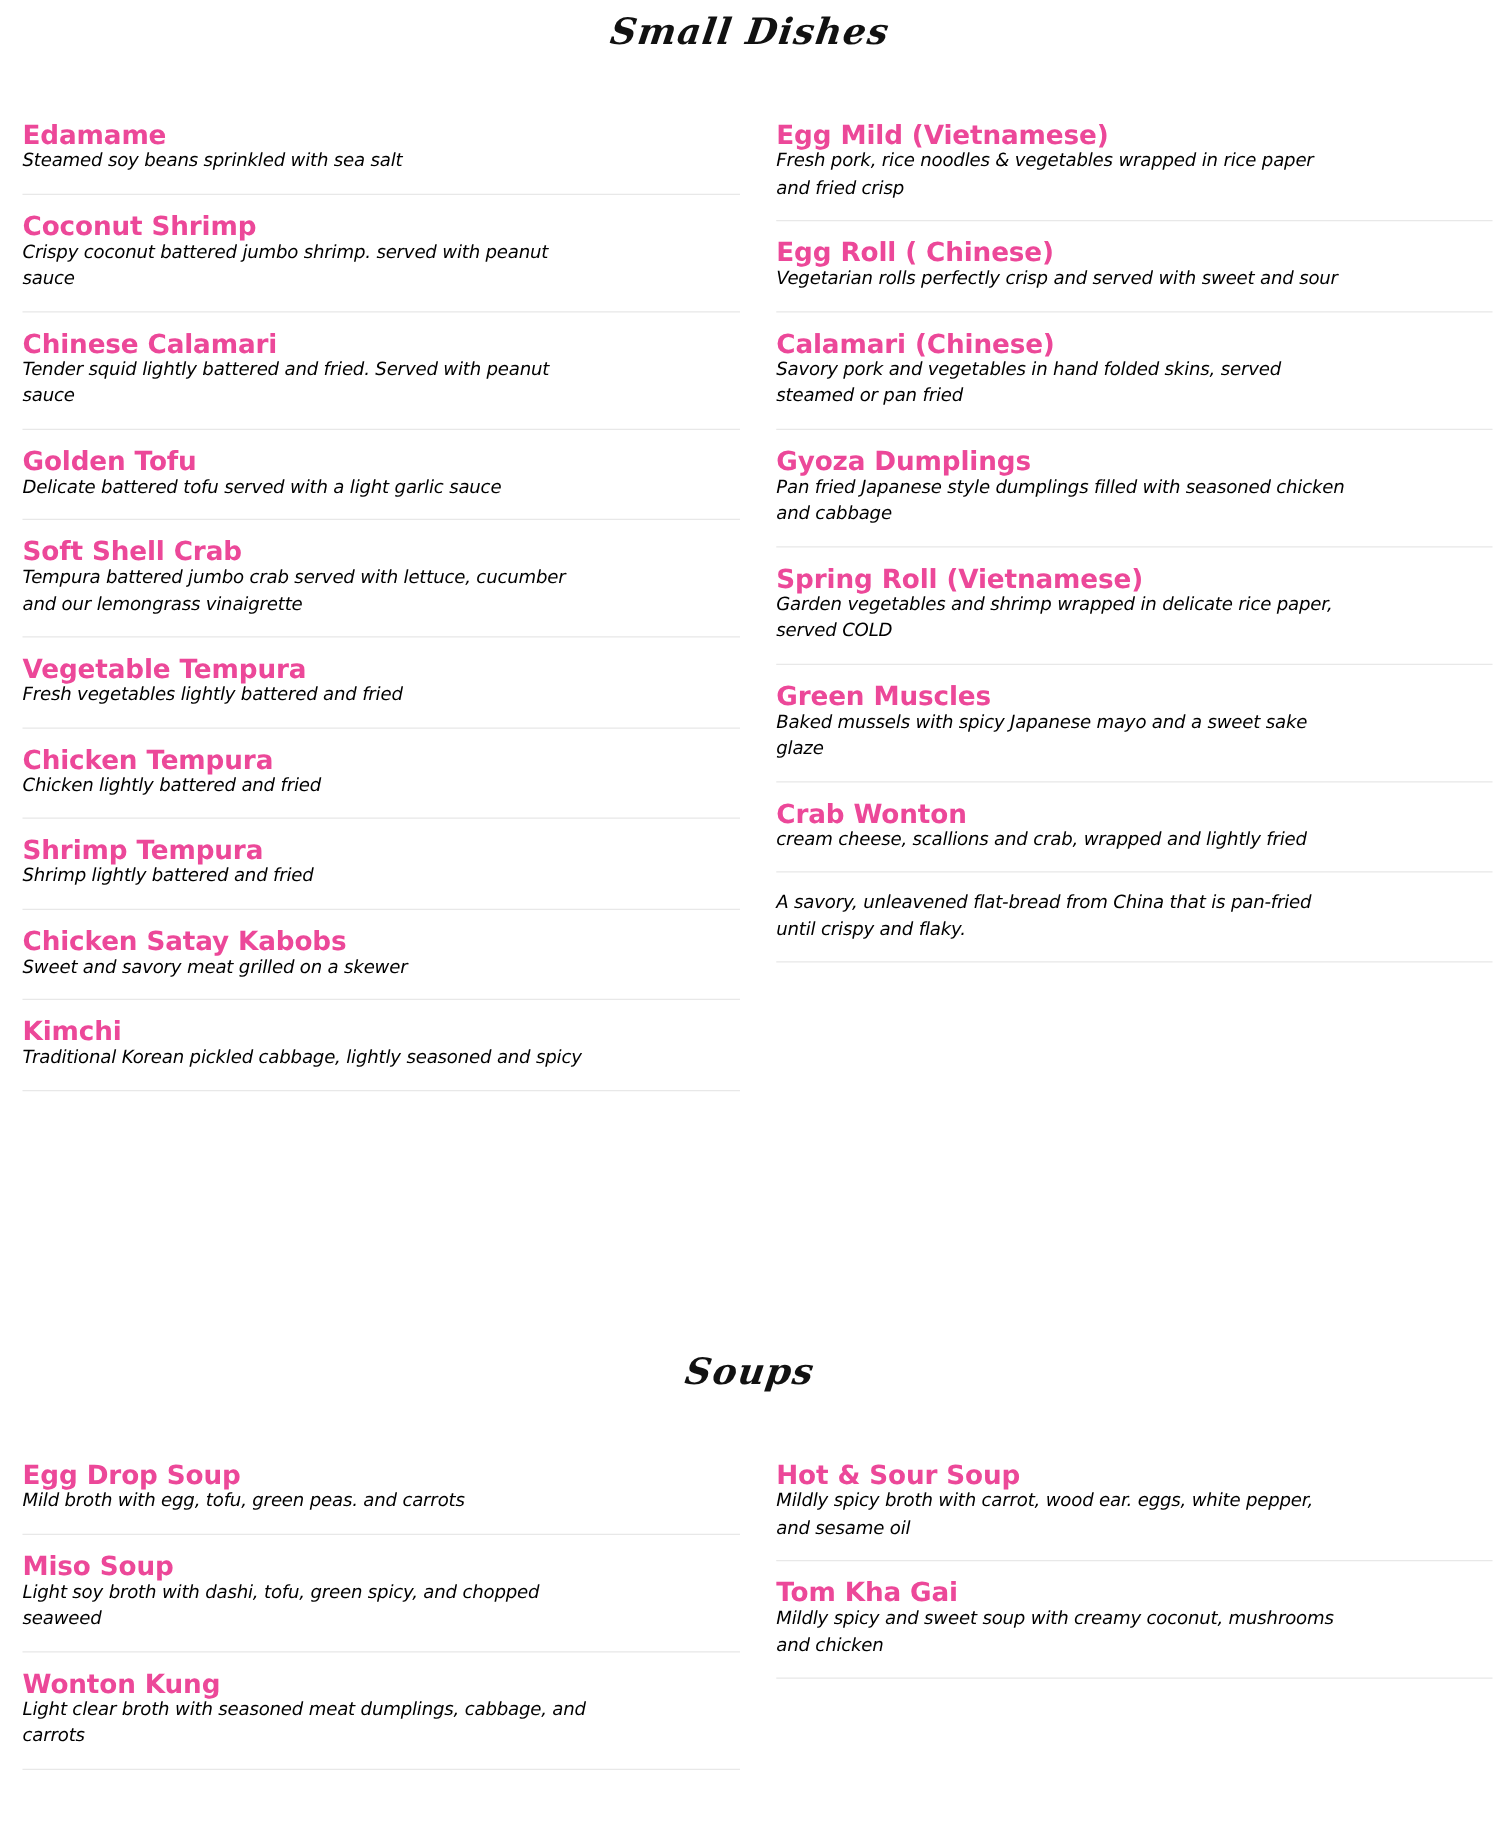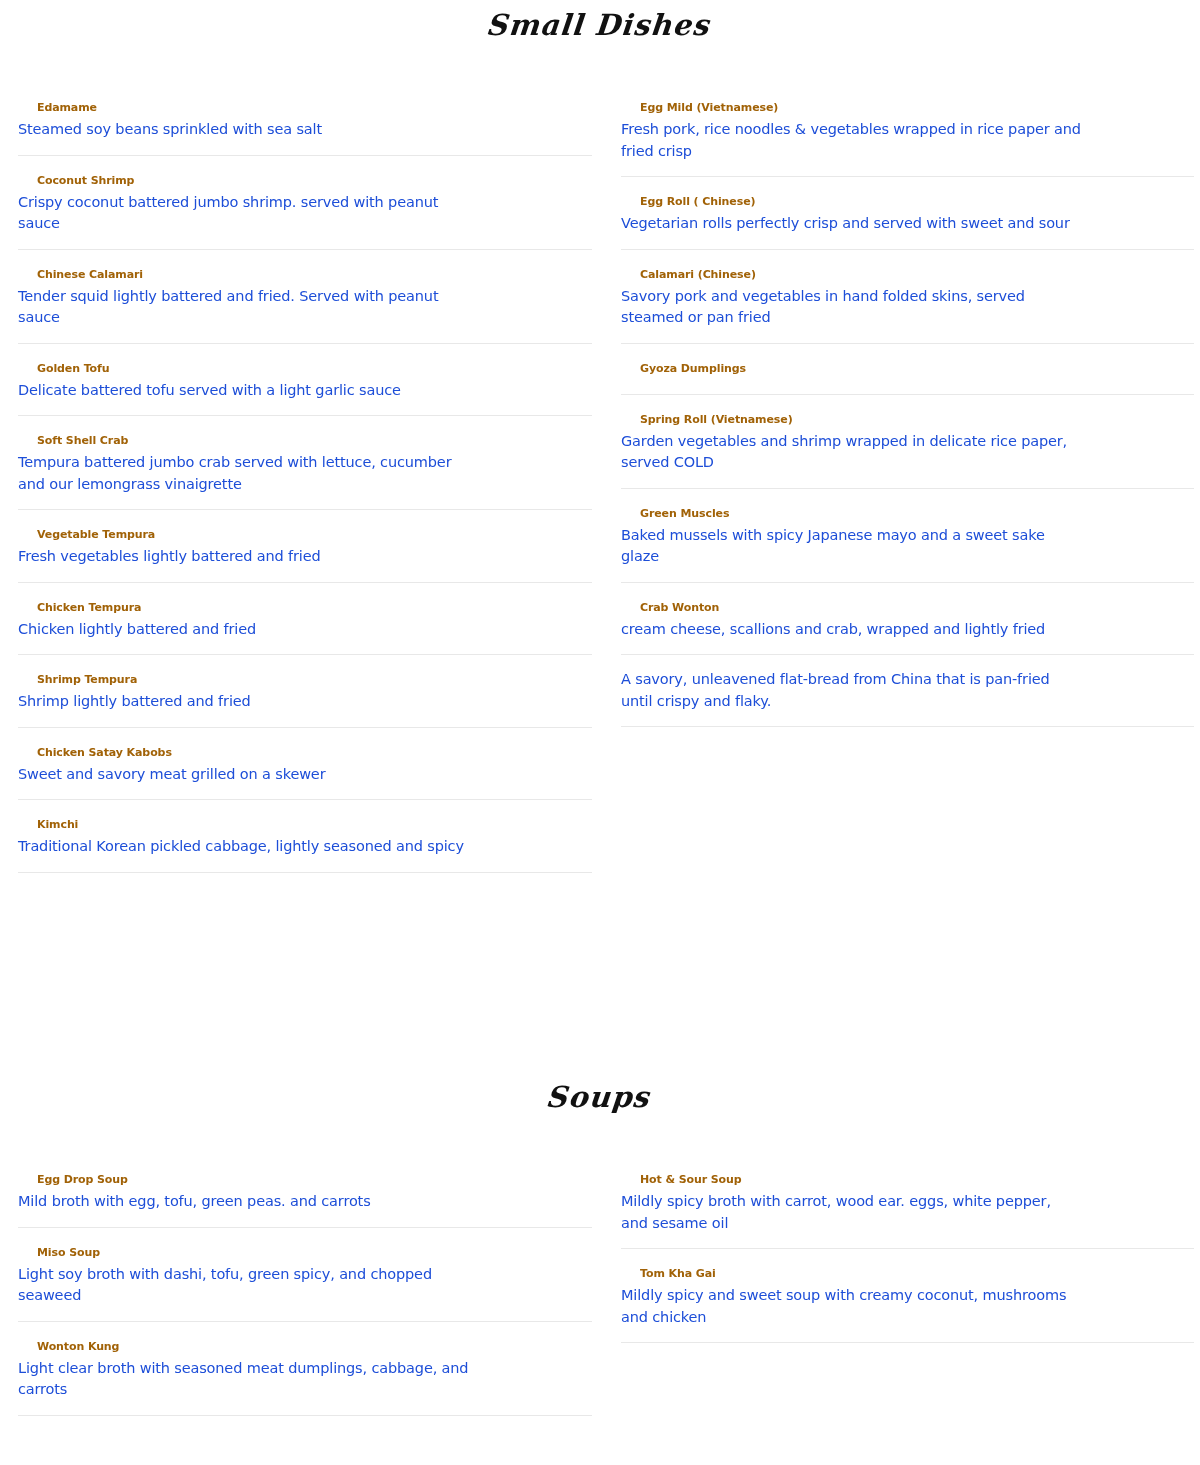--- a/index.html
+++ b/index.html
@@ -27,33 +27,33 @@
       position: absolute;
     }
     .col.left { left: 18px; width: 574px; }
     .col.right { left: 621px; width: 573px; }
     .item {
       border-bottom: 1px solid #e8e8e8;
       padding: 0 0 14px 0;
     }
     .item + .item { padding-top: 14px; }
     .item-name {
-      font-size: 11px;
+      font-size: 21px;
       font-weight: bold;
-      color: #a16207;
+      color: #ec4899;
       line-height: 22px;
       letter-spacing: -0.1px;
-      margin-left: 19px;
     }
     .item-desc {
       font-size: 14.5px;
-      color: #1d4ed8;
+      color: #000000;
       line-height: 21.5px;
       max-width: 460px;
       letter-spacing: -0.15px;
+      font-style: italic;
     }
   </style>
 </head>
 <body>
 
 <h2 class="section-title" style="top:8px;">Small Dishes</h2>
 
 <div class="col left" style="top:97px;">
   <div class="item">
       <div class="item-name">Edamame</div>
@@ -105,20 +105,21 @@
   <div class="item">
       <div class="item-name">Egg Roll ( Chinese)</div>
       <div class="item-desc">Vegetarian rolls perfectly crisp and served with sweet and sour</div>
     </div>
   <div class="item">
       <div class="item-name">Calamari (Chinese)</div>
       <div class="item-desc">Savory pork and vegetables in hand folded skins, served steamed or pan fried</div>
     </div>
   <div class="item">
       <div class="item-name">Gyoza Dumplings</div>
+      <div class="item-desc">Pan fried Japanese style dumplings filled with seasoned chicken and cabbage</div>
     </div>
   <div class="item">
       <div class="item-name">Spring Roll (Vietnamese)</div>
       <div class="item-desc">Garden vegetables and shrimp wrapped in delicate rice paper, served COLD</div>
     </div>
   <div class="item">
       <div class="item-name">Green Muscles</div>
       <div class="item-desc">Baked mussels with spicy Japanese mayo and a sweet sake glaze</div>
     </div>
   <div class="item">

